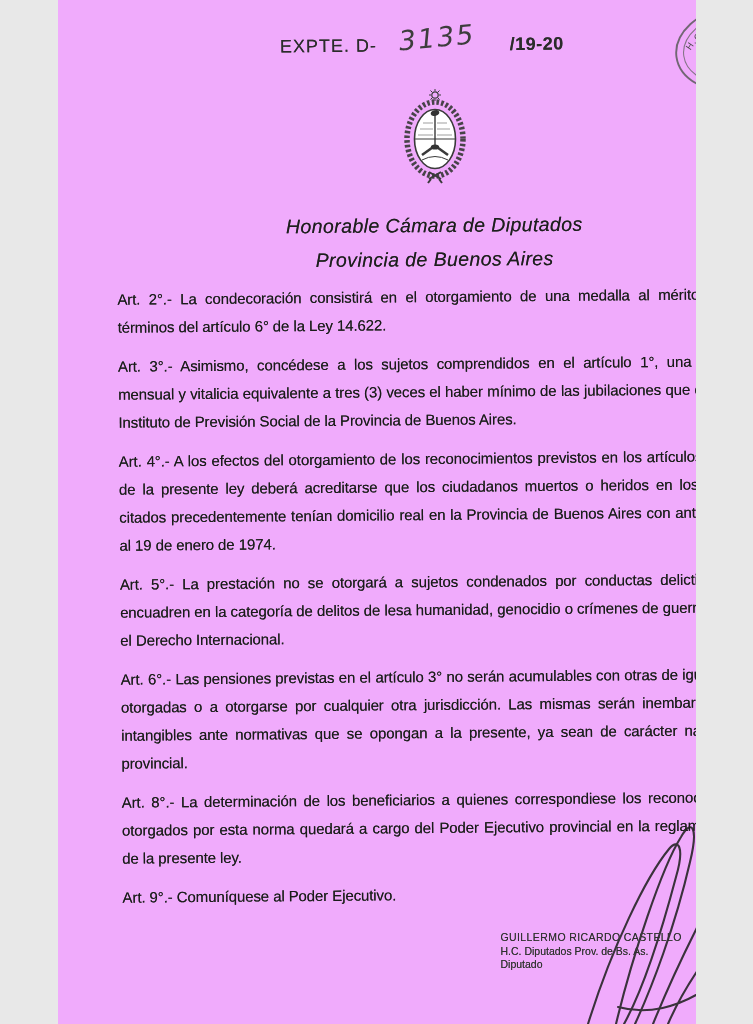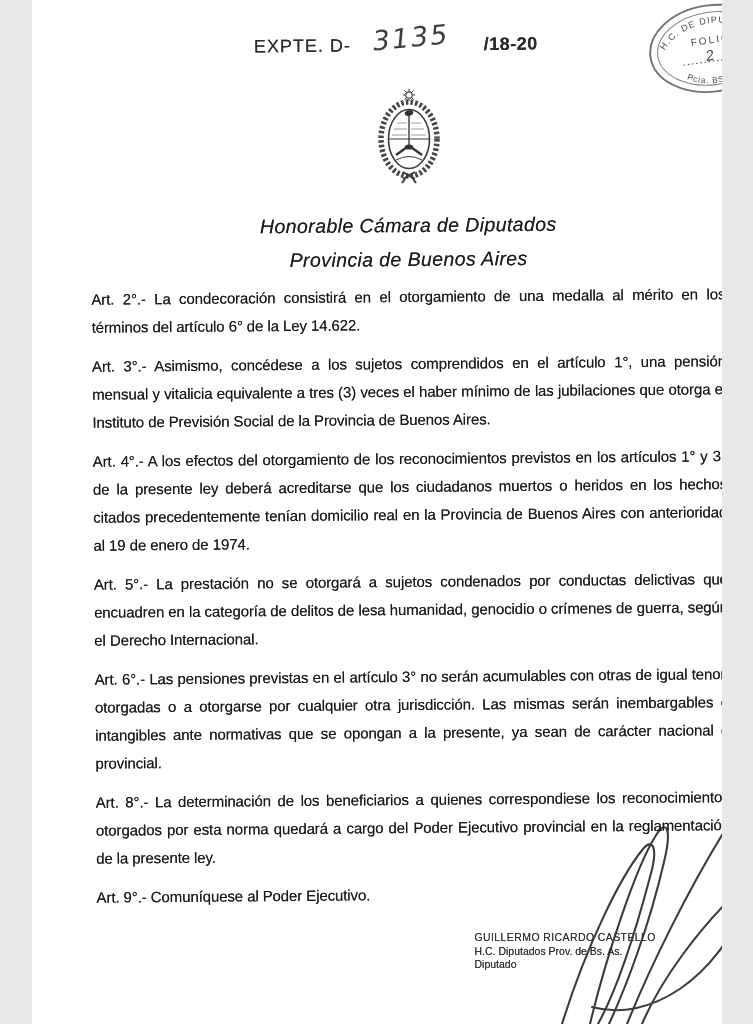--- a/index.html
+++ b/index.html
@@ -1,17 +1,17 @@
 <!DOCTYPE html>
 <html><head>
 <meta charset="utf-8">
 <style>
   html,body{margin:0;padding:0;background:#e8e8e8;}
   .page{
-    position:relative;width:690px;height:1024px;background:#ffffff;
+    position:relative;width:638px;height:1024px;background:#f0abfc;
     font-family:"Liberation Sans",sans-serif;overflow:hidden;margin:0 auto;
     color:#1d1d1d;
   }
   
   .expte-row{
     position:absolute;left:222px;top:26px;display:flex;align-items:baseline;
     transform:rotate(-0.6deg);color:#2b2b2b;
   }
   .expte-label{font-size:18px;letter-spacing:1px;text-shadow:0 0 .5px #555;}
   .expte-number{
@@ -49,21 +49,21 @@
   .sig-text .nm{letter-spacing:.4px;}
 </style>
 </head>
 <body>
 
 <div class="page">
 
   <div class="expte-row">
     <span class="expte-label">EXPTE. D-</span>
     <span class="expte-number">3135</span>
-    <span class="expte-suffix">/18-20</span>
+    <span class="expte-suffix">/19-20</span>
   </div>
 
   <svg class="stamp" viewBox="0 0 130 95">
     <g transform="rotate(-8 65 46)">
       <ellipse cx="65" cy="46" rx="59" ry="41" fill="none" stroke="#5a5a5a" stroke-width="1.8" opacity=".85"></ellipse>
       <ellipse cx="65" cy="46" rx="52" ry="34.5" fill="none" stroke="#666" stroke-width="1" opacity=".8"></ellipse>
       <path id="stampTopArc" d="M 15 58 A 50 36 0 1 1 115 58" fill="none"></path>
       <path id="stampBottomArc" d="M 25 58 A 42 30 0 0 0 105 58" fill="none"></path>
       <text font-size="8.5" letter-spacing="1.1">
         <textPath href="#stampTopArc" startOffset="50%" text-anchor="middle">H.C. DE DIPUTADOS</textPath>

